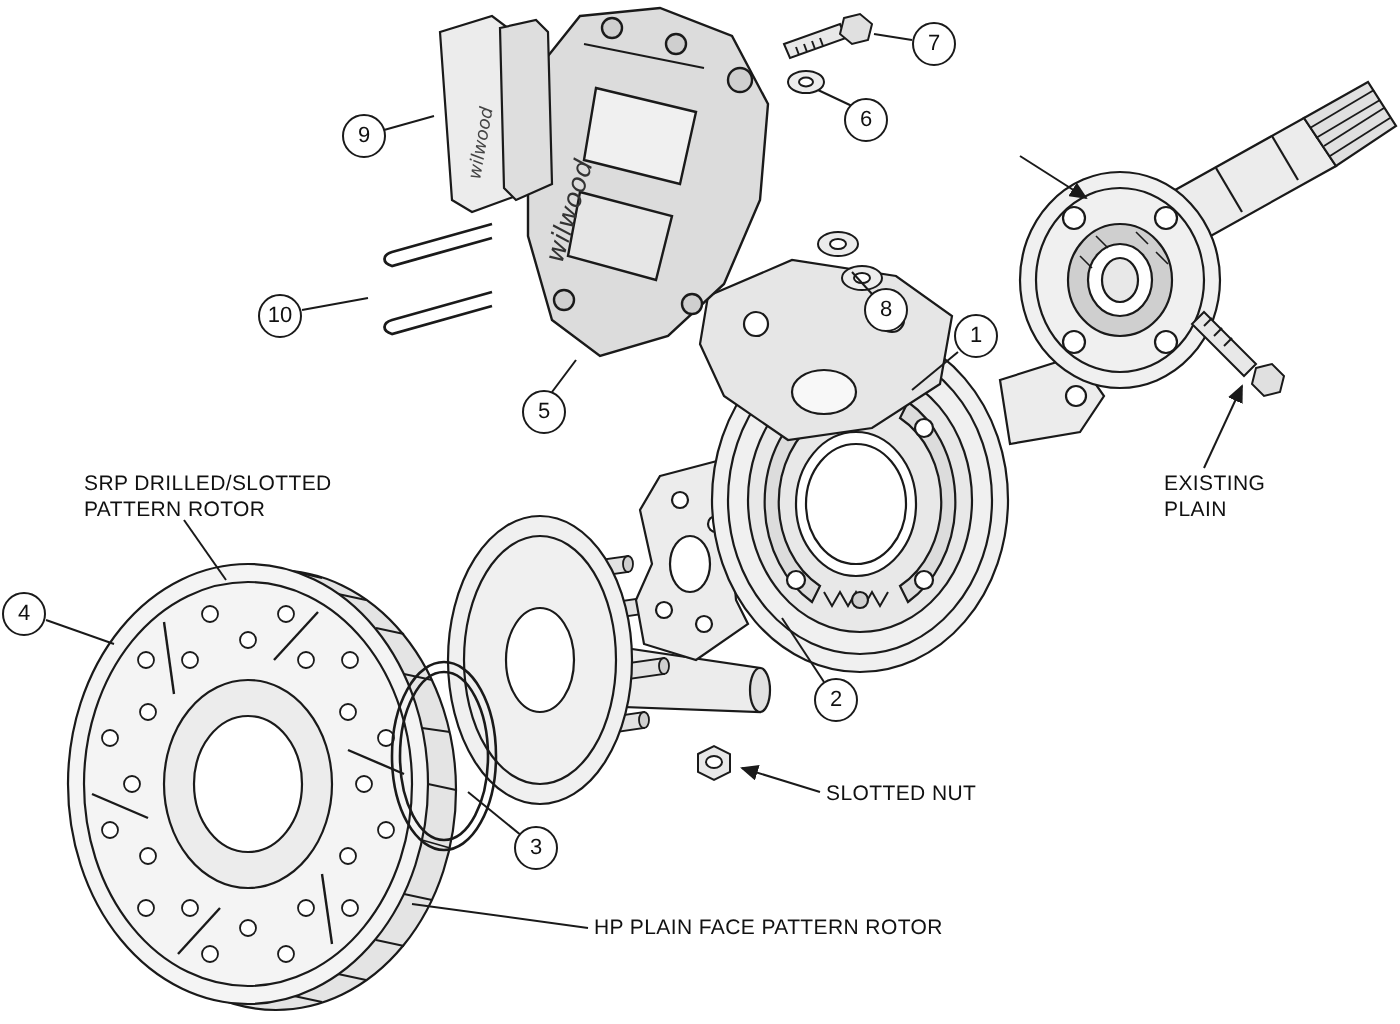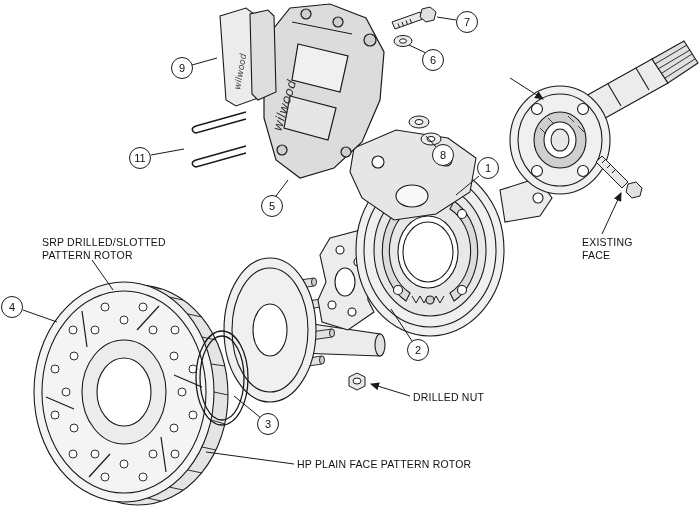--- a/index.html
+++ b/index.html
@@ -266,22 +266,22 @@
 
 <div class="callout" style="left:477px;top:157px">1</div>
 <div class="callout" style="left:407px;top:339px">2</div>
 <div class="callout" style="left:257px;top:413px">3</div>
 <div class="callout" style="left:1px;top:296px">4</div>
 <div class="callout" style="left:261px;top:195px">5</div>
 <div class="callout" style="left:422px;top:49px">6</div>
 <div class="callout" style="left:456px;top:11px">7</div>
 <div class="callout" style="left:432px;top:144px">8</div>
 <div class="callout" style="left:171px;top:57px">9</div>
-<div class="callout" style="left:129px;top:147px">11</div>
+<div class="callout" style="left:129px;top:147px">10</div>
 
 <div class="lbl" style="left:582px;top:236px">EXISTING
-FACE</div>
-<div class="lbl" style="left:413px;top:391px">DRILLED NUT</div>
+PLAIN</div>
+<div class="lbl" style="left:413px;top:391px">SLOTTED NUT</div>
 <div class="lbl" style="left:42px;top:236px">SRP DRILLED/SLOTTED
 PATTERN ROTOR</div>
 <div class="lbl" style="left:297px;top:458px">HP PLAIN FACE PATTERN ROTOR</div>
 
 </div>
 
 </body></html>

